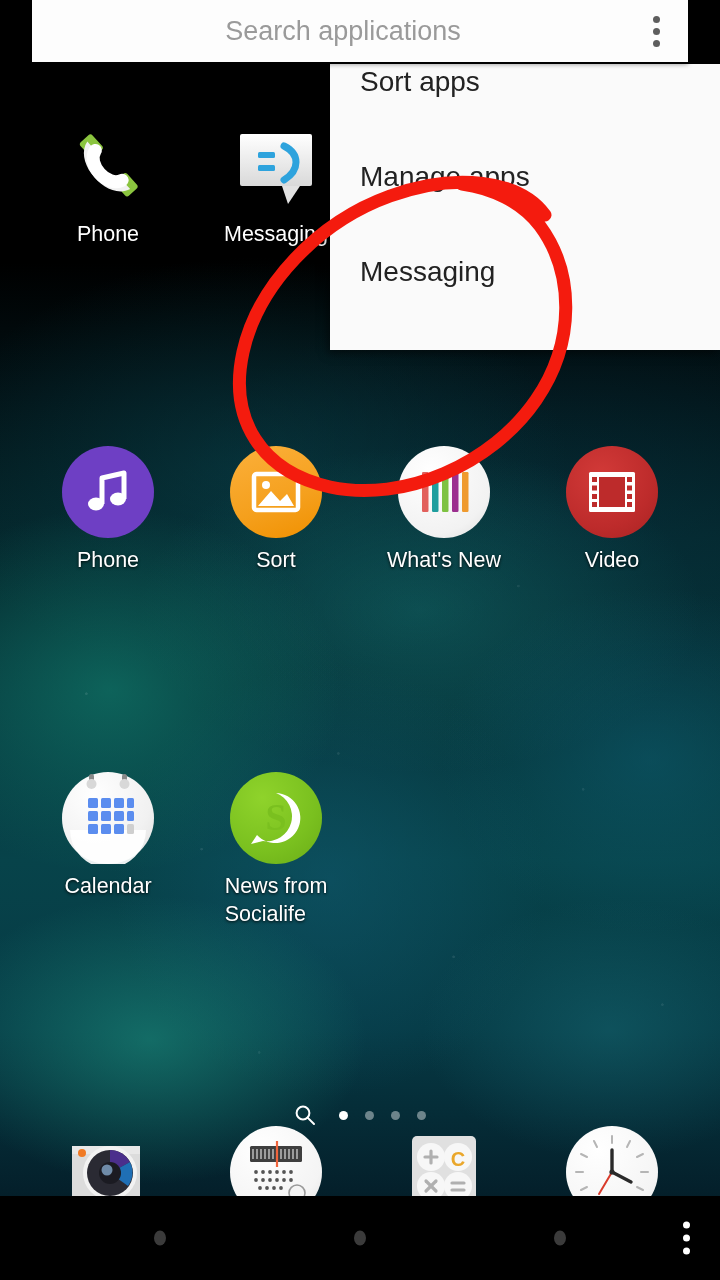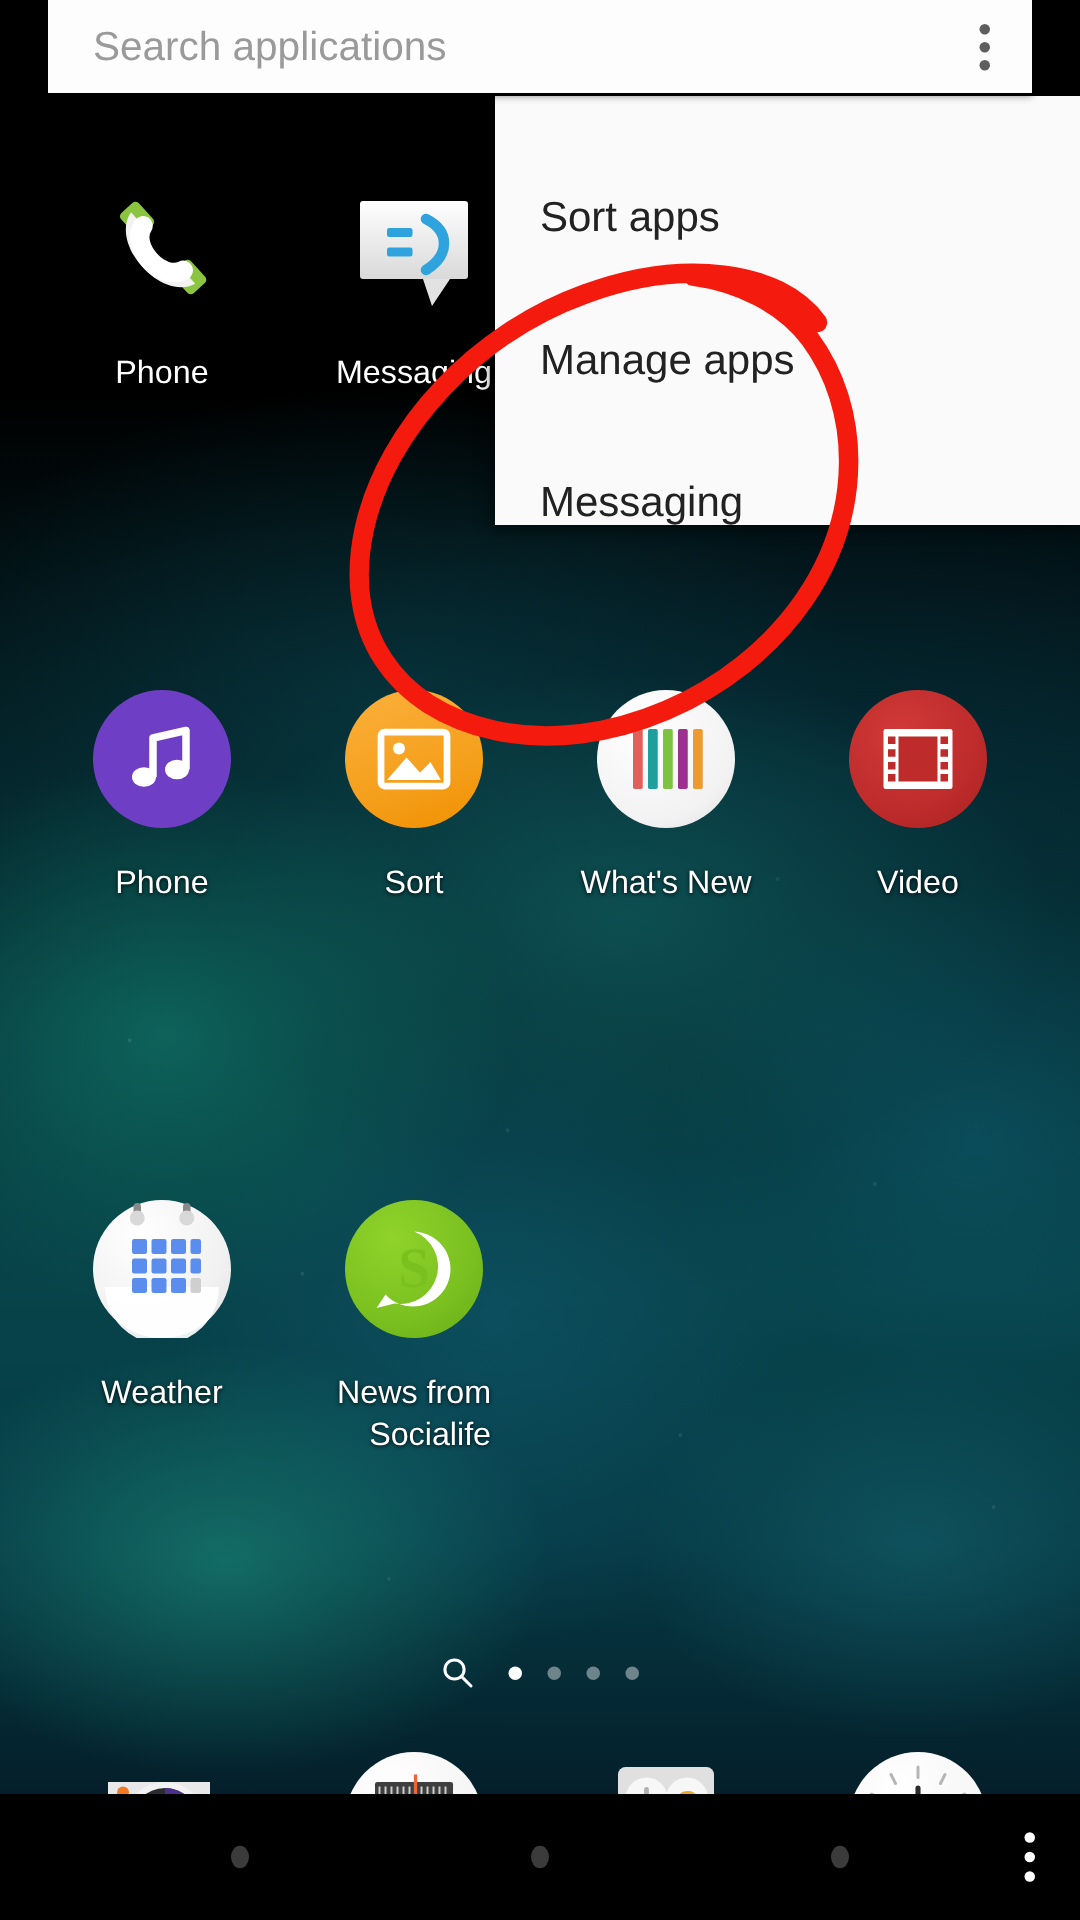--- a/index.html
+++ b/index.html
@@ -72,20 +72,21 @@
   #search-input {
     border: 0;
     outline: 0;
     background: transparent;
     flex: 1;
     height: 100%;
     padding: 0 0 0 30px;
     font-family: "Liberation Sans", sans-serif;
     font-size: 27px;
     color: #b91c1c;
+    text-align: center;
   }
   #search-input::placeholder { color: #9a9a9a; opacity: 1; }
   #overflow-button {
     width: 64px;
     height: 62px;
     display: flex;
     flex-direction: column;
     align-items: center;
     justify-content: center;
     gap: 5px;
@@ -106,21 +107,21 @@
     height: 286px;
     background: #fafafa;
     box-shadow: -2px 3px 9px rgba(0,0,0,0.5);
     z-index: 25;
     padding-top: 2px;
     box-sizing: border-box;
   }
   .menu-item {
     height: 95px;
     display: flex;
-    align-items: flex-end;
+    align-items: flex-start;
     padding-left: 30px;
     font-size: 28px;
     color: #222;
     cursor: pointer;
     box-sizing: border-box;
   }
 
   
   #app-grid {
     position: absolute;
@@ -144,24 +145,24 @@
   .app-row { padding-left: 24px; box-sizing: border-box; }
   .app-icon {
     width: 96px;
     height: 96px;
     position: relative;
     display: flex;
     align-items: center;
     justify-content: center;
   }
   .app-label {
-    margin-top: 20px;
+    margin-top: 6px;
     font-size: 21.5px;
     color: #ffffff;
-    text-align: right;
+    text-align: left;
     line-height: 28px;
     text-shadow: 0 1px 3px rgba(0,0,0,0.9);
     max-width: 160px;
     white-space: pre-line;
   }
   .row-gap-a { height: 196px; }
   .row-gap-b { height: 196px; }
 
   
   .circle {
@@ -365,21 +366,21 @@
                 <rect x="52" y="39" width="10" height="10" rx="1.5"></rect>
                 <rect x="65" y="39" width="7" height="10" rx="1.5"></rect>
                 <rect x="26" y="52" width="10" height="10" rx="1.5"></rect>
                 <rect x="39" y="52" width="10" height="10" rx="1.5"></rect>
                 <rect x="52" y="52" width="10" height="10" rx="1.5"></rect>
               </g>
               <rect x="65" y="52" width="7" height="10" rx="1.5" fill="#cfcfcf"></rect>
             </svg>
           </div>
         </div>
-        <div class="app-label">Weather</div>
+        <div class="app-label">Calendar</div>
       </div>
 
 
       <div class="app-cell">
         <div class="app-icon">
           <div class="circle" style="background:radial-gradient(circle at 35% 28%, #8fd32b 0%, #7ac01f 60%, #6aac17 100%);">
             <svg width="62" height="62" viewBox="0 0 62 62">
               <path d="M31 6 A25 25 0 1 1 12 48 L6 57 L18 54 A25 25 0 0 0 31 6 Z" fill="#ffffff"></path>
               <text x="31" y="43" font-family="Liberation Serif, serif" font-size="38" font-weight="bold" fill="#7ac01f" text-anchor="middle">S</text>
             </svg>

